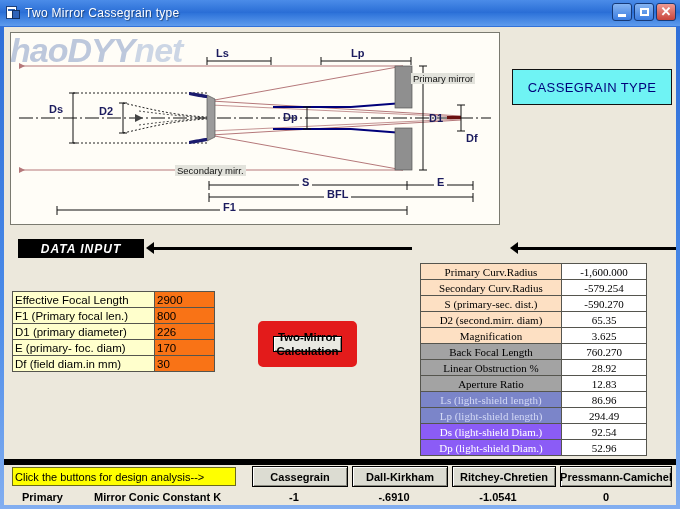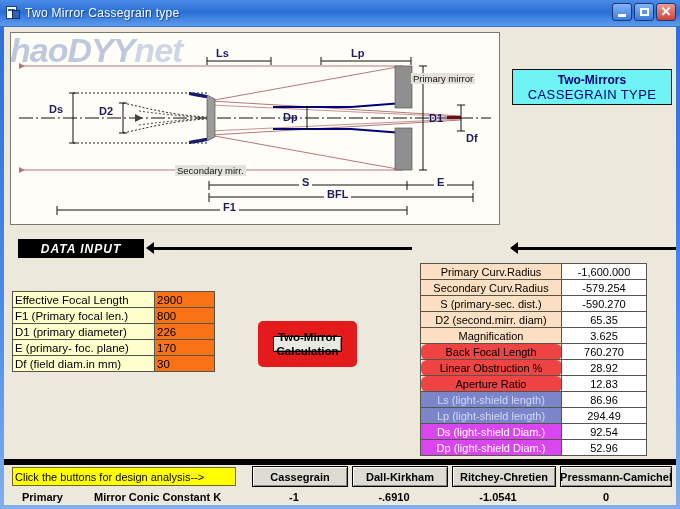--- a/index.html
+++ b/index.html
@@ -85,28 +85,28 @@
     border:4px solid #e31b1b;border-radius:5px;box-sizing:border-box;background:#e31b1b;
     padding:11px;}
   .calcbtn .inner{width:100%;height:100%;background:#e9e9e2;border:1px solid #000;
     box-shadow:inset 1px 1px 0 #fff, inset -1px -1px 0 #8c8c85;box-sizing:border-box;
     display:flex;flex-direction:column;align-items:center;justify-content:center;}
   .calcbtn .inner span{font-size:11.5px;font-weight:bold;color:#000;line-height:14px;
     font-family:"Liberation Sans",sans-serif;}
 
   
   .rtable{position:absolute;left:416px;top:236px;border-collapse:collapse;}
-  .rtable td{border:1px solid #55554e;font-size:11px;font-family:Liberation Sans, sans-serif;
+  .rtable td{border:1px solid #55554e;font-size:11px;font-family:Liberation Serif, serif;
     height:16px;box-sizing:border-box;padding:0 2px;}
   .rtable td.rlab{width:141px;text-align:center;white-space:nowrap;color:#000;}
   .rtable td.rval{width:85px;text-align:center;background:#fff;color:#000;border-left:1px solid #55554e;}
   .tone-a{background:#fde0c3;}
-  .tone-b{background:#ef4444;border-radius:6px;}
+  .tone-b{background:#a3a3a3;}
   .tone-c{background:#7b85c9;color:#d3d9f5 !important;}
-  .tone-d{background:#d946ef;color:#fff !important;margin-top:33px;}
+  .tone-d{background:#8b5cf6;color:#fff !important;margin-top:33px;}
 
   
   .botbar{position:absolute;left:0;top:432px;width:672px;height:6px;background:#000;}
   .hintbox{position:absolute;left:8px;top:440px;width:224px;height:19px;background:#ffff00;
     border:1px solid #6b6b1d;box-sizing:border-box;display:flex;align-items:center;
     padding-left:2px;}
   .hintbox span{font-size:11px;color:#000;font-family:"Liberation Sans",sans-serif;white-space:nowrap;}
   .dbtn{position:absolute;top:439px;height:21px;background:#dcdcd2;
     border:1px solid #000;box-shadow:inset 1px 1px 0 #fff, inset -1px -1px 0 #8a8a80;
     box-sizing:border-box;display:flex;align-items:center;justify-content:center;}
@@ -245,21 +245,20 @@
         <div class="dlabel" style="left:455px;top:99px;">Df</div>
         <div class="dlabel" style="left:288px;top:143px;background:#fffdf7;padding:0 3px;">S</div>
         <div class="dlabel" style="left:423px;top:143px;background:#fffdf7;padding:0 3px;">E</div>
         <div class="dlabel" style="left:313px;top:155px;background:#fffdf7;padding:0 3px;">BFL</div>
         <div class="dlabel" style="left:209px;top:168px;background:#fffdf7;padding:0 3px;">F1</div>
         <div class="dtag" style="left:400px;top:40px;">Primary mirror</div>
         <div class="dtag" style="left:164px;top:132px;">Secondary mirr.</div>
       </div>
 
       <div class="badge">
-        <div class="l1">Two-Mirrors</div>
         <div class="l2">CASSEGRAIN  TYPE</div>
       </div>
 
       <div class="banner-row">
         <div class="bnr" style="left:14px;width:126px;">DATA  INPUT</div>
         <div class="bnr-arrow arr-l" style="left:142px;"></div>
         <div class="bnr-line" style="left:150px;width:258px;"></div>
         <div class="bnr-arrow arr-l" style="left:506px;"></div>
         <div class="bnr-line" style="left:514px;width:158px;"></div>
       </div>
@@ -272,21 +271,21 @@
           </tr>
           <tr>
             <td class="lab">F1 (Primary focal len.)</td>
             <td class="val">800</td>
           </tr>
           <tr>
             <td class="lab">D1 (primary diameter)</td>
             <td class="val">226</td>
           </tr>
           <tr>
-            <td class="lab">E (primary- foc. plane)</td>
+            <td class="lab">E (primary- foc. diam)</td>
             <td class="val">170</td>
           </tr>
           <tr>
             <td class="lab">Df (field  diam.in mm)</td>
             <td class="val">30</td>
           </tr>
         </tbody>
       </table>
 
       <div class="calcbtn">

